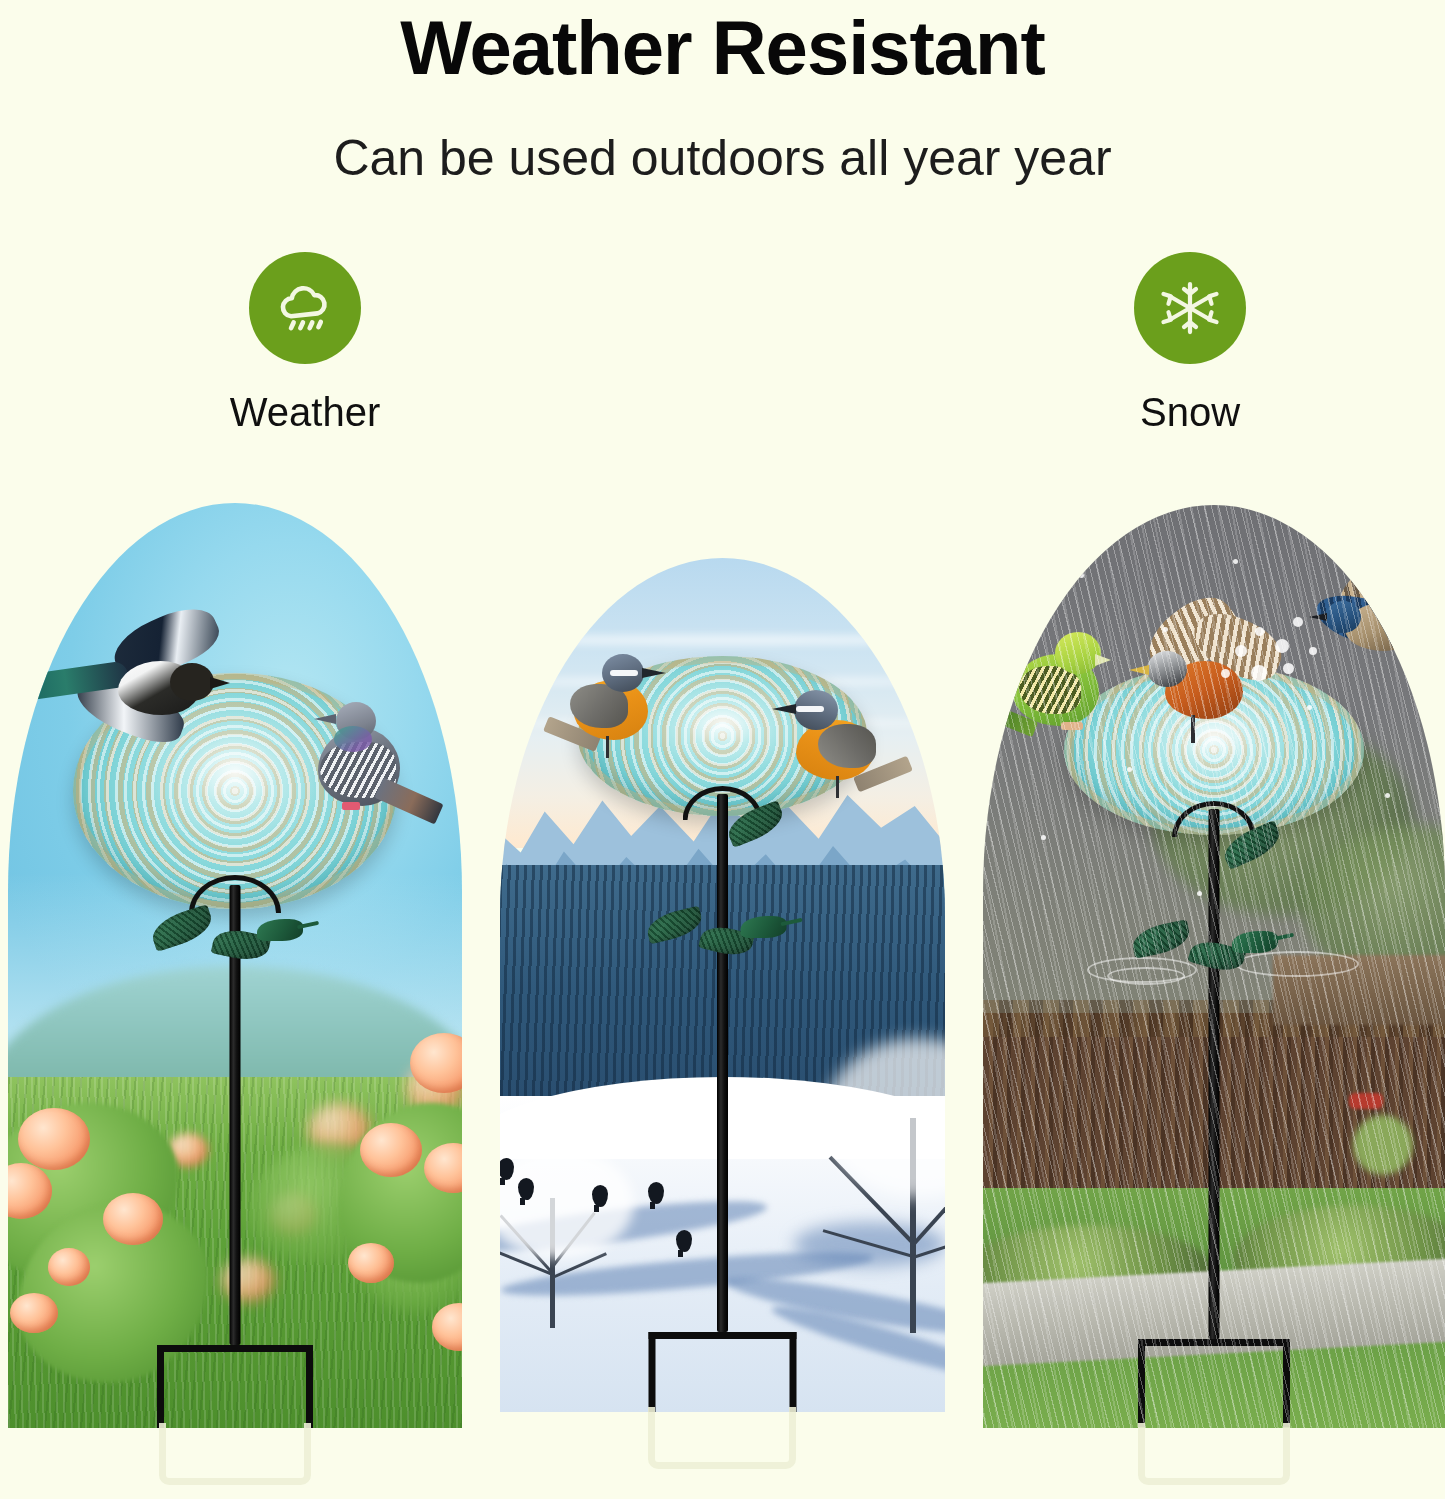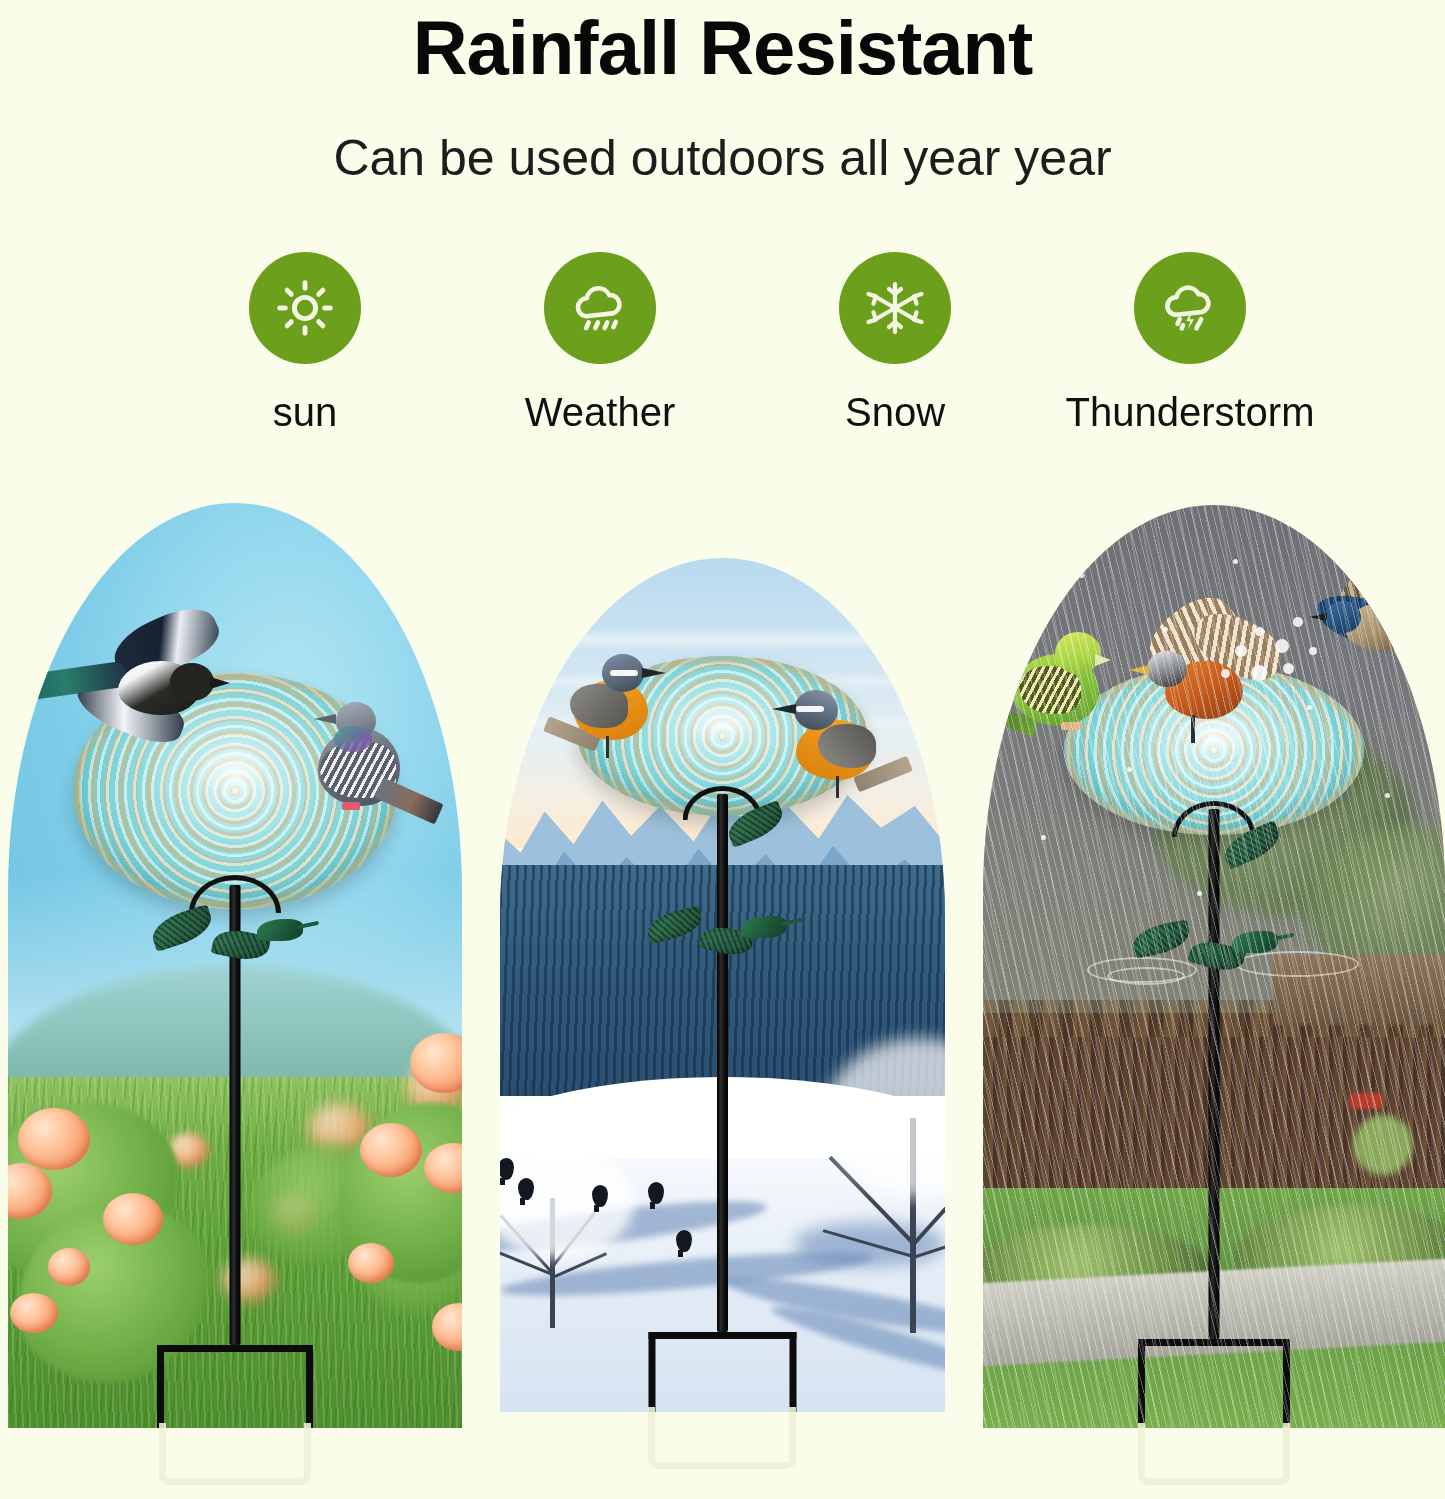--- a/index.html
+++ b/index.html
@@ -376,43 +376,25 @@
     position: absolute;
     border: 2px solid rgba(255,255,255,.5);
     border-radius: 50%;
   }
 </style>
 </head>
 <body>
 
 <div class="page">
 
-  <div class="headline">Rainfall Resistant</div>
+  <div class="headline">Weather Resistant</div>
   <div class="subhead">Can be used outdoors all year year</div>
 
   <div class="features">
 
-    <div class="feature">
-      <div class="feature-badge">
-        <span>
-          <svg width="62" height="62" viewBox="0 0 24 24" fill="none" stroke="#f3f7e2" stroke-width="1.9" stroke-linecap="round">
-            <circle cx="12" cy="12" r="4.1"></circle>
-            <line x1="12" y1="2.2" x2="12" y2="4.4"></line>
-            <line x1="12" y1="19.6" x2="12" y2="21.8"></line>
-            <line x1="2.2" y1="12" x2="4.4" y2="12"></line>
-            <line x1="19.6" y1="12" x2="21.8" y2="12"></line>
-            <line x1="5.1" y1="5.1" x2="6.7" y2="6.7"></line>
-            <line x1="17.3" y1="17.3" x2="18.9" y2="18.9"></line>
-            <line x1="5.1" y1="18.9" x2="6.7" y2="17.3"></line>
-            <line x1="17.3" y1="6.7" x2="18.9" y2="5.1"></line>
-          </svg>
-        </span>
-      </div>
-      <div class="feature-label">sun</div>
-    </div>
 
 
     <div class="feature">
       <div class="feature-badge">
         <span>
           <svg width="62" height="62" viewBox="0 0 24 24" fill="none" stroke="#f3f7e2" stroke-width="1.8" stroke-linecap="round" stroke-linejoin="round">
             <path d="M6.6 15.2a3.5 3.5 0 0 1 .3-6.98 4.6 4.6 0 0 1 8.7-1.2 3.6 3.6 0 0 1 1.2 7.08z"></path>
             <line x1="7.6" y1="17.6" x2="6.6" y2="19.8"></line>
             <line x1="11.2" y1="17.6" x2="10.2" y2="19.8"></line>
             <line x1="14.8" y1="17.6" x2="13.8" y2="19.8"></line>
@@ -436,35 +418,20 @@
             <polyline points="20.6,13.7 19.7,16.7 22.6,17.6"></polyline>
             <polyline points="1.4,17.6 4.3,16.7 3.4,13.7"></polyline>
             <polyline points="22.6,6.4 19.7,7.3 20.6,10.3"></polyline>
             <circle cx="12" cy="12" r="1.15" fill="#f3f7e2" stroke="none"></circle>
           </svg>
         </span>
       </div>
       <div class="feature-label">Snow</div>
     </div>
 
-    <div class="feature">
-      <div class="feature-badge">
-        <span>
-          <svg width="62" height="62" viewBox="0 0 24 24" fill="none" stroke="#f3f7e2" stroke-width="1.8" stroke-linecap="round" stroke-linejoin="round">
-            <path d="M6.5 14.6a3.4 3.4 0 0 1 .3-6.8 4.5 4.5 0 0 1 8.5-1.1 3.5 3.5 0 0 1 1.1 6.9z"></path>
-            <polygon points="12.6,13.4 10.5,17.1 12.2,17.1 11.1,20.4 13.6,16.4 11.9,16.4" fill="#f3f7e2" stroke="none"></polygon>
-            <line x1="8.0" y1="16.3" x2="7.2" y2="18.1"></line>
-            <line x1="9.3" y1="18.6" x2="8.8" y2="19.9"></line>
-            <line x1="16.3" y1="16.3" x2="15.5" y2="18.1"></line>
-            <line x1="15.0" y1="18.6" x2="14.5" y2="19.9"></line>
-          </svg>
-        </span>
-      </div>
-      <div class="feature-label">Thunderstorm</div>
-    </div>
 
   </div>
 
   <div class="panels">
 
     <div class="panel panel-1">
       <div class="scene">
         <div class="sky-sunny"></div>
         <div class="haze1"></div>
         <div class="hill1"></div>

